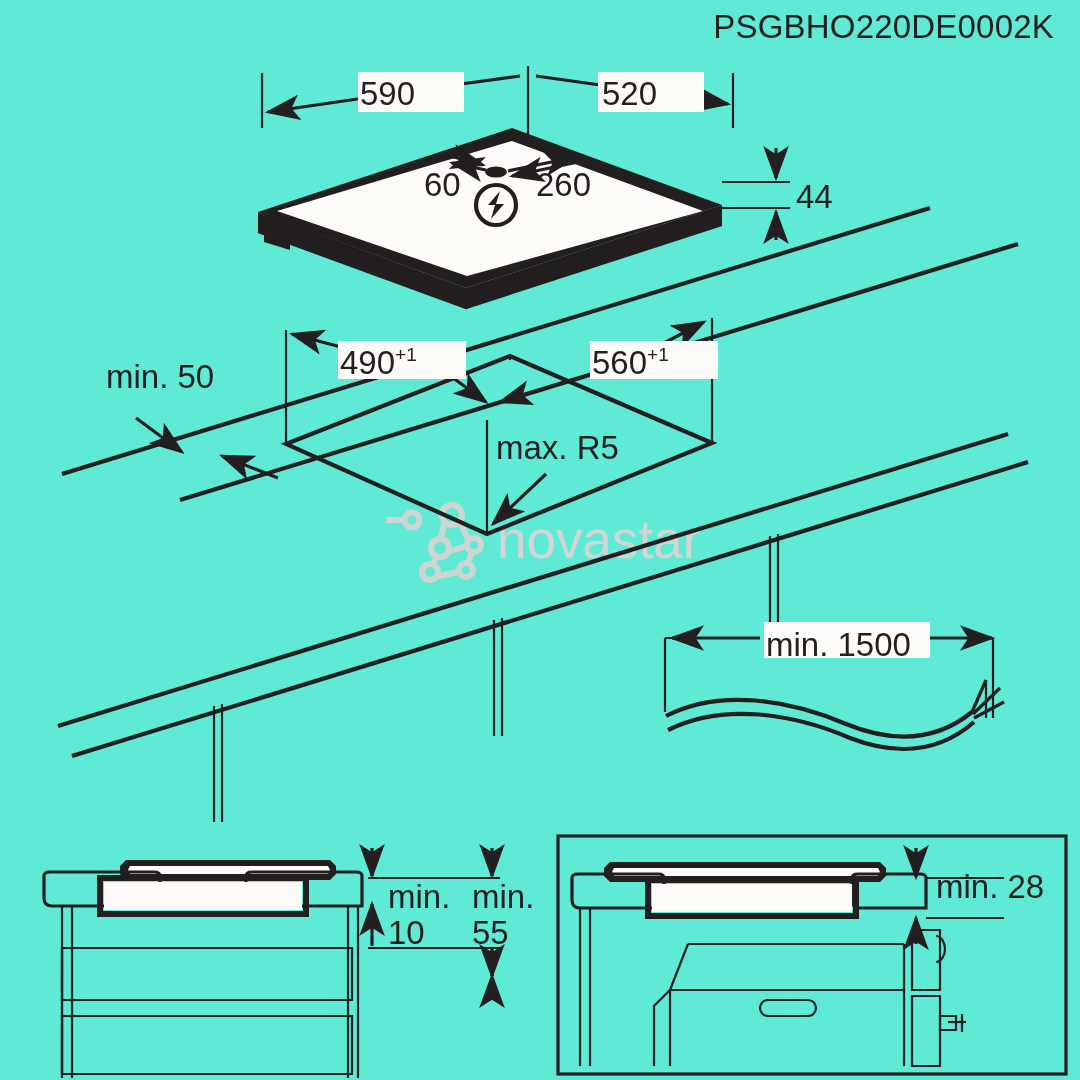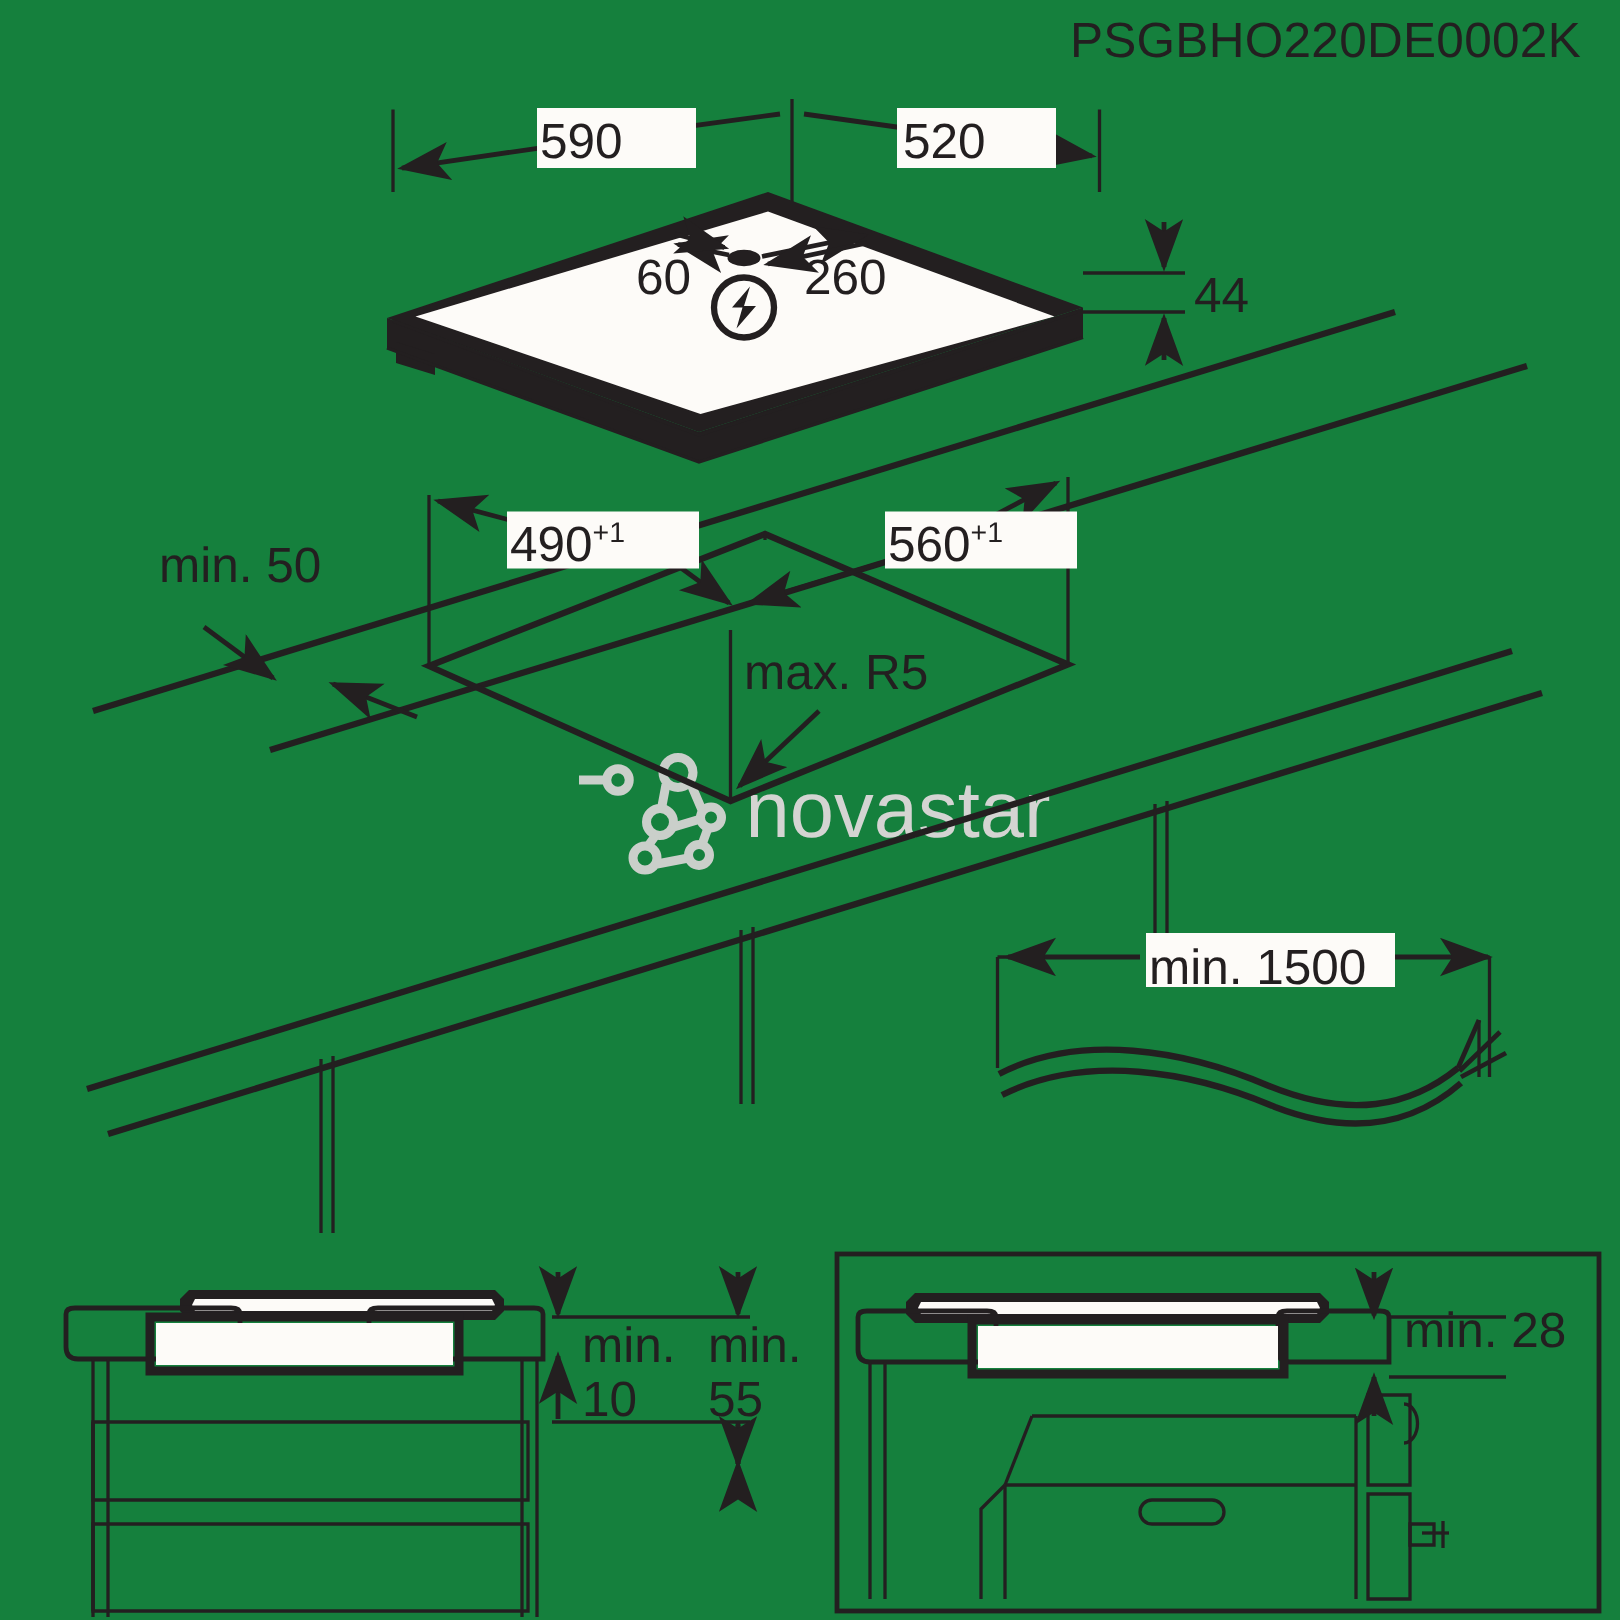--- a/index.html
+++ b/index.html
@@ -4,21 +4,21 @@
 <style>
   html, body {
     margin: 0;
     padding: 0;
     background: #ffffff;
   }
   #page {
     position: relative;
     width: 1080px;
     height: 1080px;
-    background: #15803d;
+    background: #5eead4;
     font-family: "Liberation Sans", sans-serif;
     overflow: hidden;
   }
   #page svg {
     position: absolute;
     top: 0;
     left: 0;
     width: 1080px;
     height: 1080px;
   }

